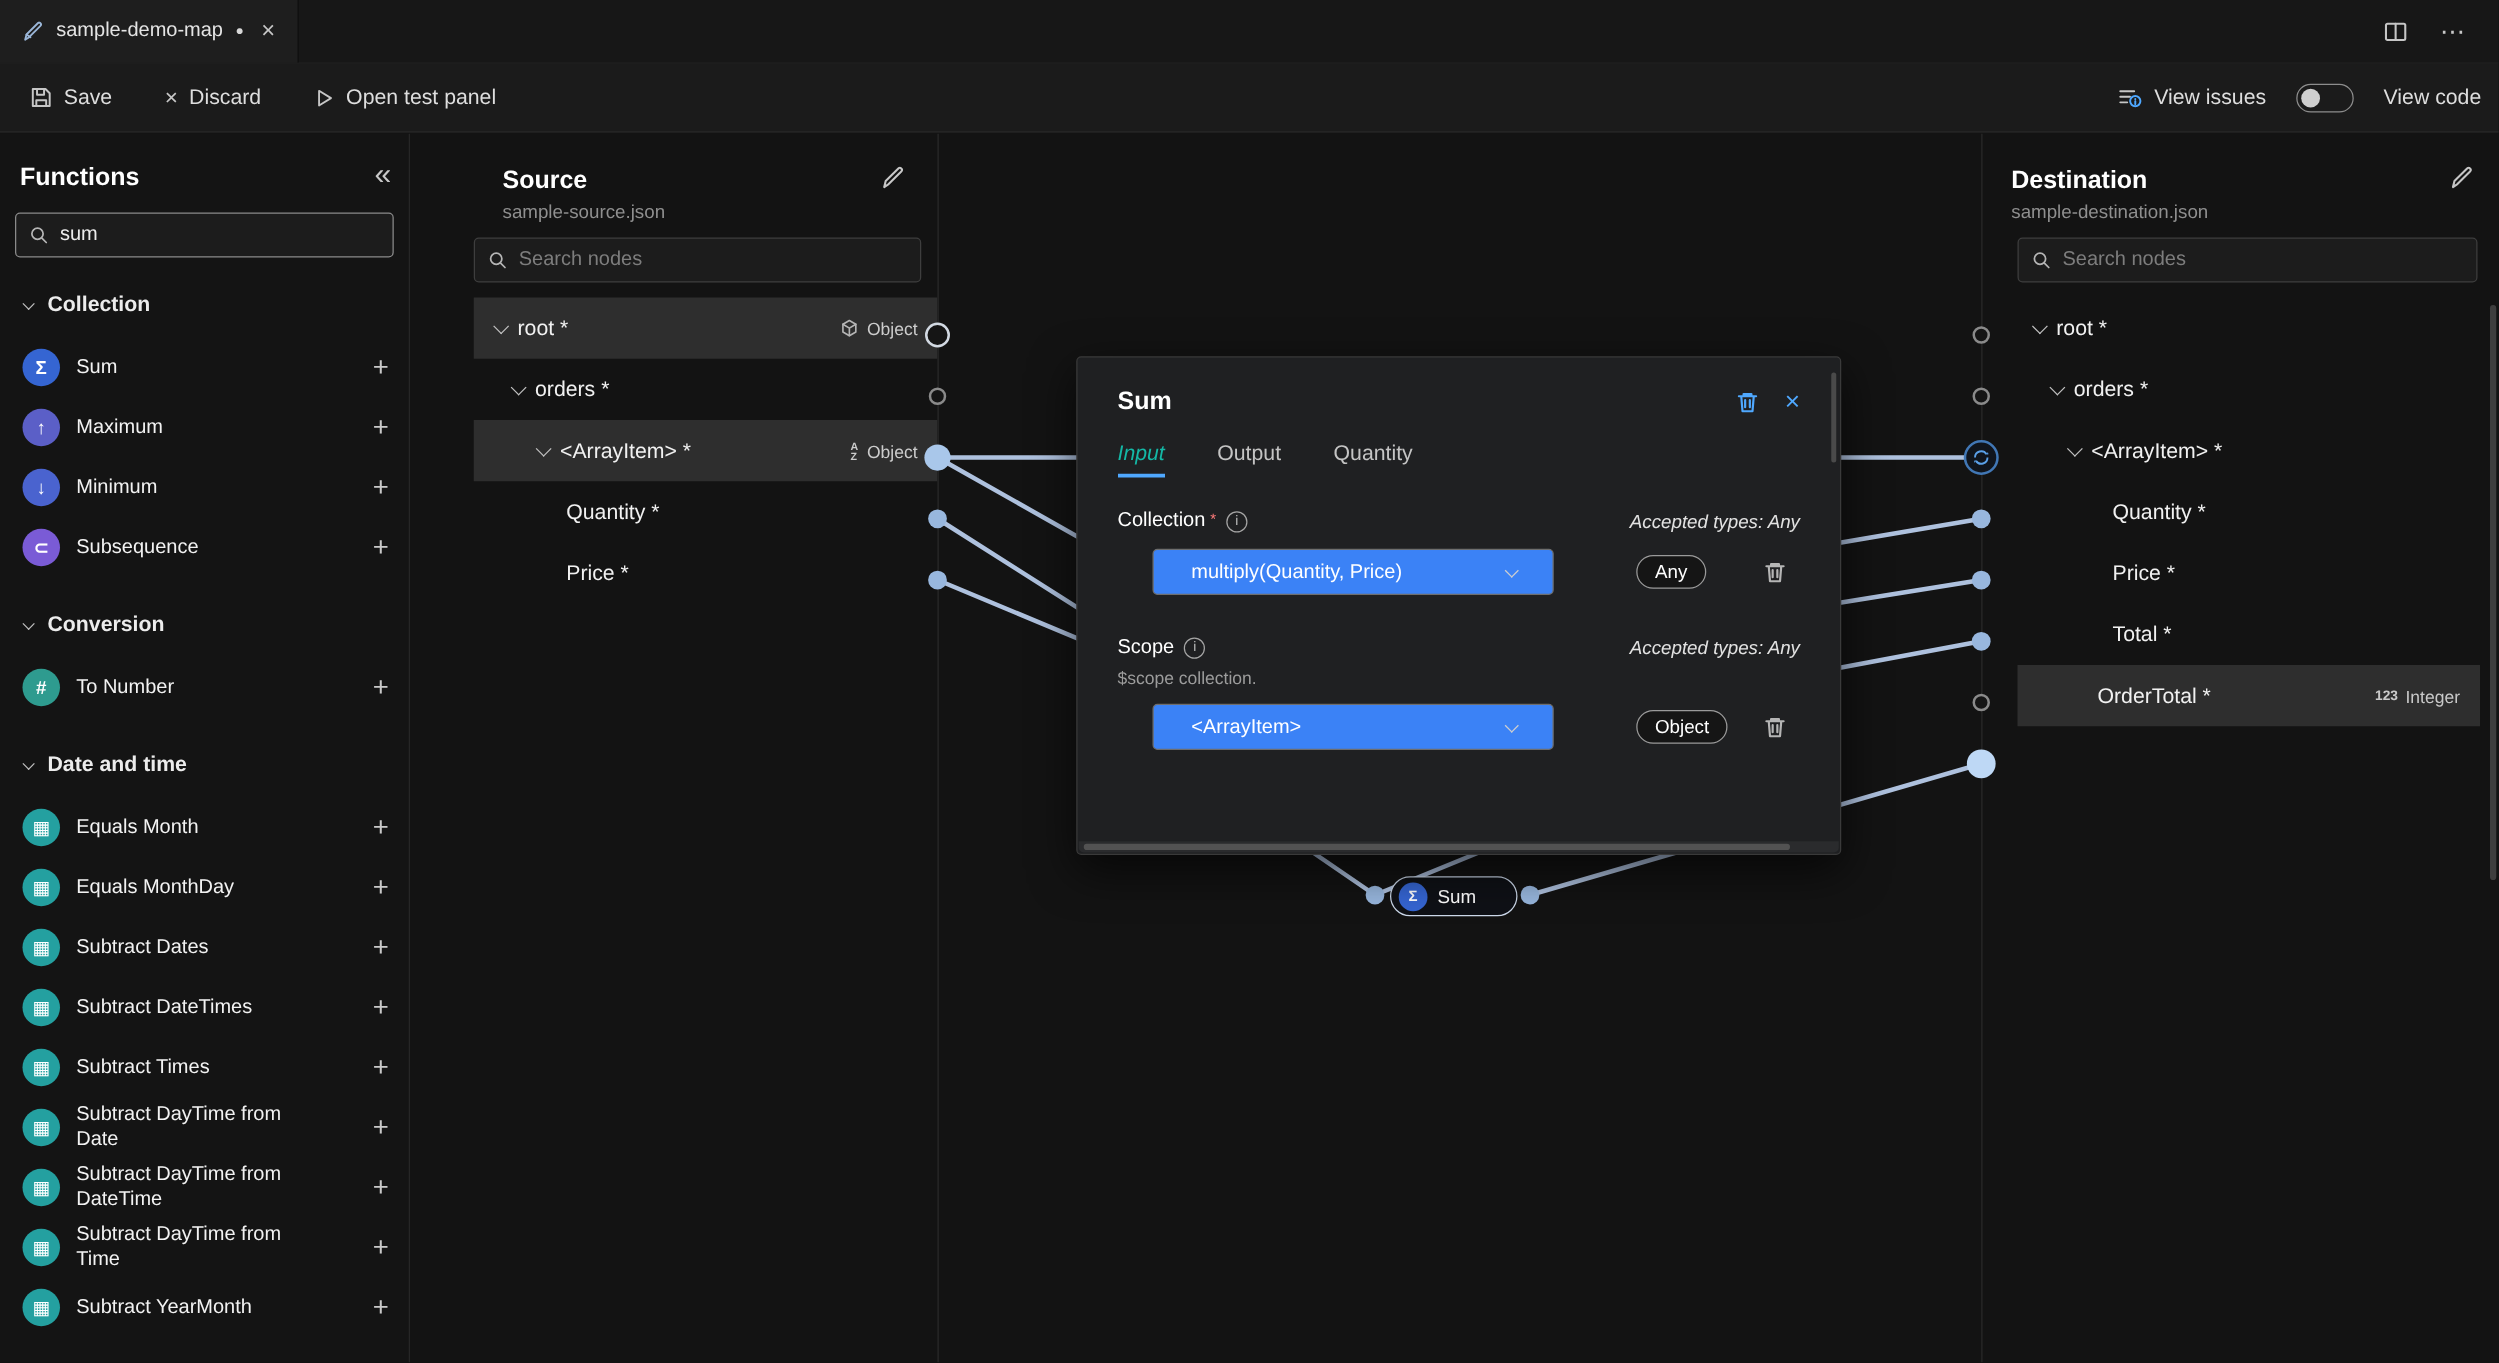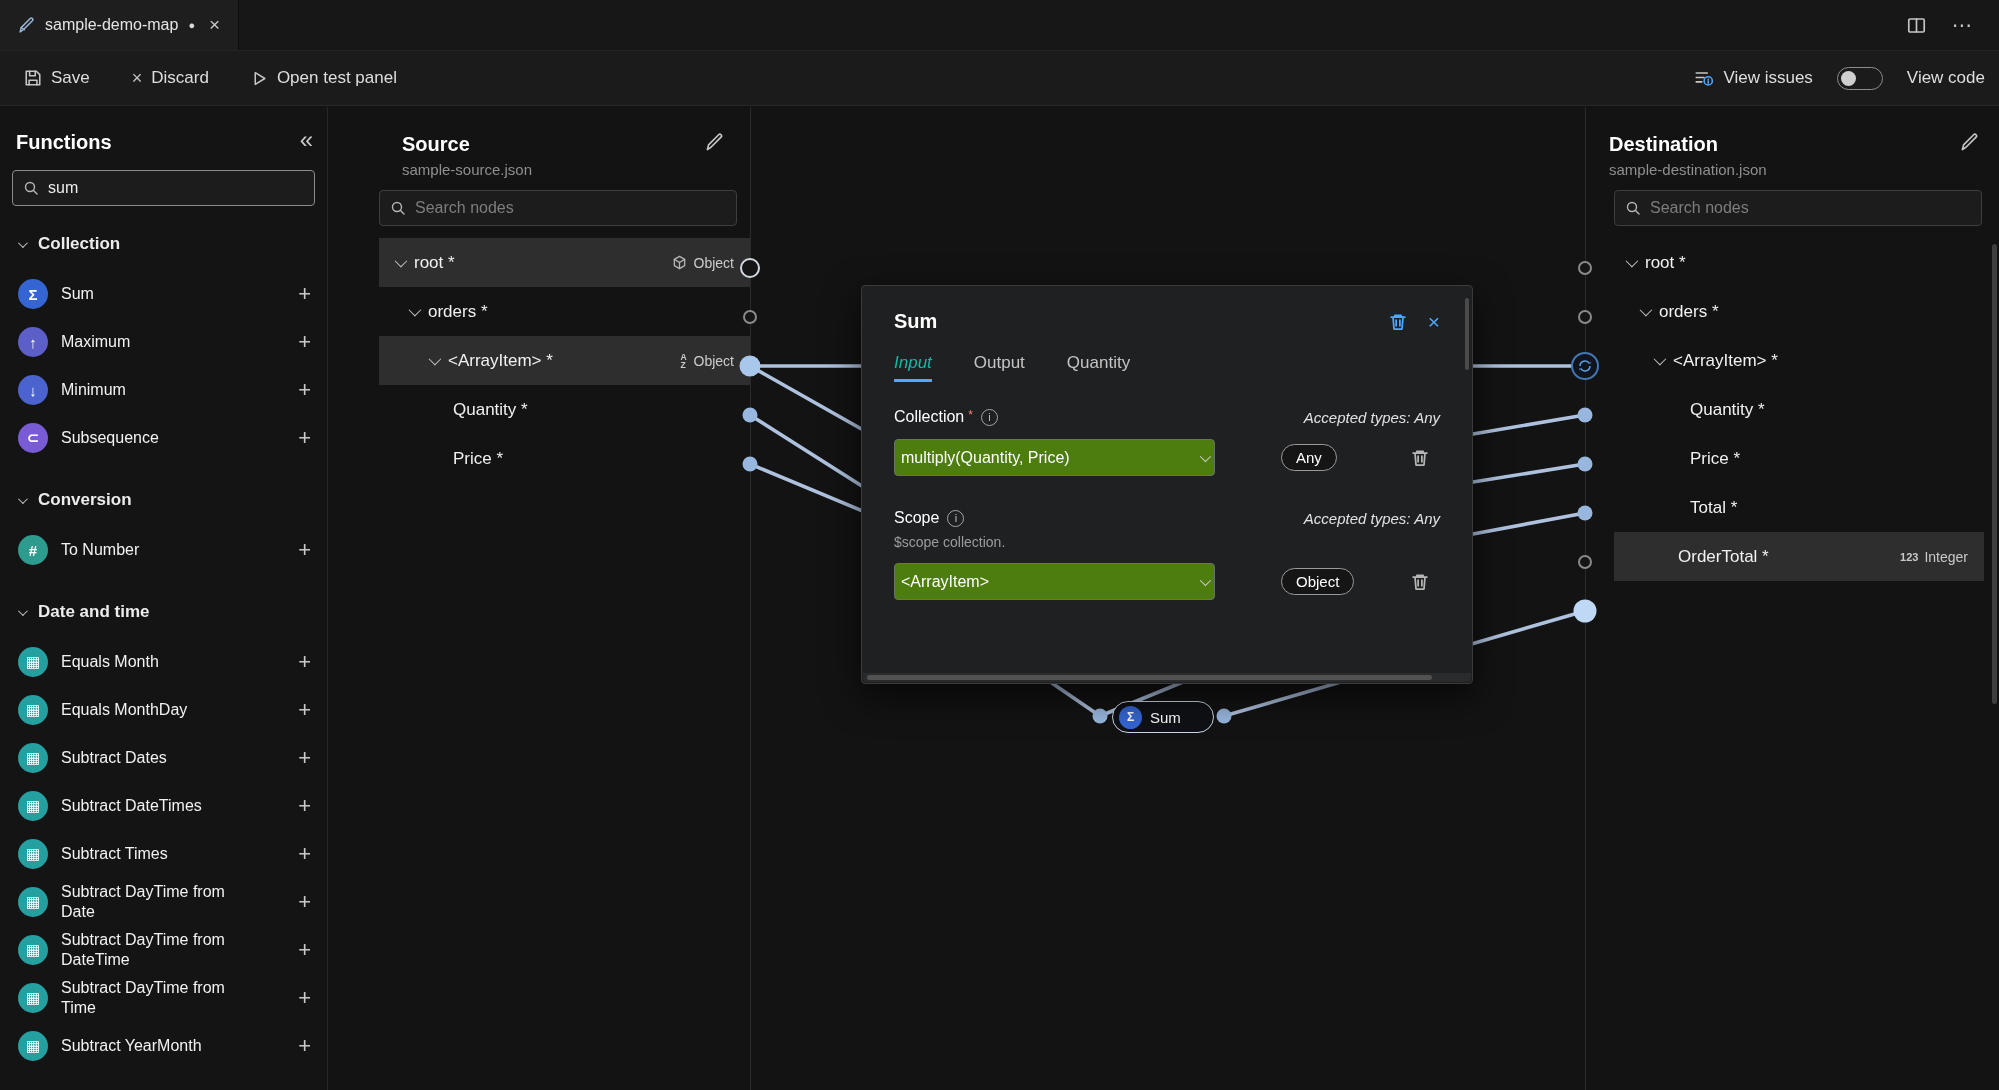--- a/index.html
+++ b/index.html
@@ -103,21 +103,21 @@
 .dtab{font-size:17px;color:#c4c4c4;padding-bottom:9px;cursor:pointer;}
 .dtab.active{color:#14b8a6;box-shadow:inset 0 -3px 0 #4fa8ff;font-style:italic;}
 .fieldrow{display:flex;align-items:center;margin-top:26px;}
 .fieldrow.mt{margin-top:33px;}
 .flabel{display:flex;align-items:center;gap:8px;font-size:16px;color:#fff;}
 .req{color:#ff7b7b;font-size:12px;align-self:flex-start;margin-left:-4px;}
 .info{width:17px;height:17px;border:1px solid #a5a5a5;border-radius:50%;color:#bdbdbd;font-size:11px;display:flex;align-items:center;justify-content:center;font-style:normal;flex:none;cursor:pointer;}
 .accepted{margin-left:auto;font-style:italic;font-size:15px;color:#e2e2e2;}
 .fdesc{font-size:14px;color:#9c9c9c;margin-top:7px;}
 .ctrl{display:flex;align-items:center;margin-top:13px;}
-.dd{width:321px;height:37px;background:#4d7c0f;border:1px solid #6e6e6e;border-radius:4px;display:flex;align-items:center;padding:0 6px;font-size:16px;color:#fff;cursor:pointer;}
+.dd{width:321px;height:37px;background:#3b82f6;border:1px solid #6e6e6e;border-radius:4px;display:flex;align-items:center;padding:0 30px;font-size:16px;color:#fff;cursor:pointer;margin-left:28px;}
 .ddchev{margin-left:auto;width:8px;height:8px;border-right:1.6px solid #cfcfcf;border-bottom:1.6px solid #cfcfcf;transform:rotate(45deg) translateY(-2px);}
 .typebadge{margin-left:66px;border:1px solid #9a9a9a;border-radius:14px;padding:4px 14px;font-size:15px;color:#fff;background:#151515;white-space:nowrap;}
 .ctrl .trashbtn{margin-left:auto;margin-right:10px;cursor:pointer;}
 .dlg-vscroll{position:absolute;right:3px;top:12px;width:4px;height:72px;background:#4a4a4a;border-radius:2px;}
 .dlg-hscroll{position:absolute;left:1px;right:1px;bottom:1px;height:9px;background:#2a2b2d;border-radius:0 0 4px 4px;}
 .dlg-hscroll .thumb{position:absolute;left:4px;top:2px;height:5px;width:93%;background:#525252;border-radius:3px;}
 </style>
 </head>
 <body>
 

